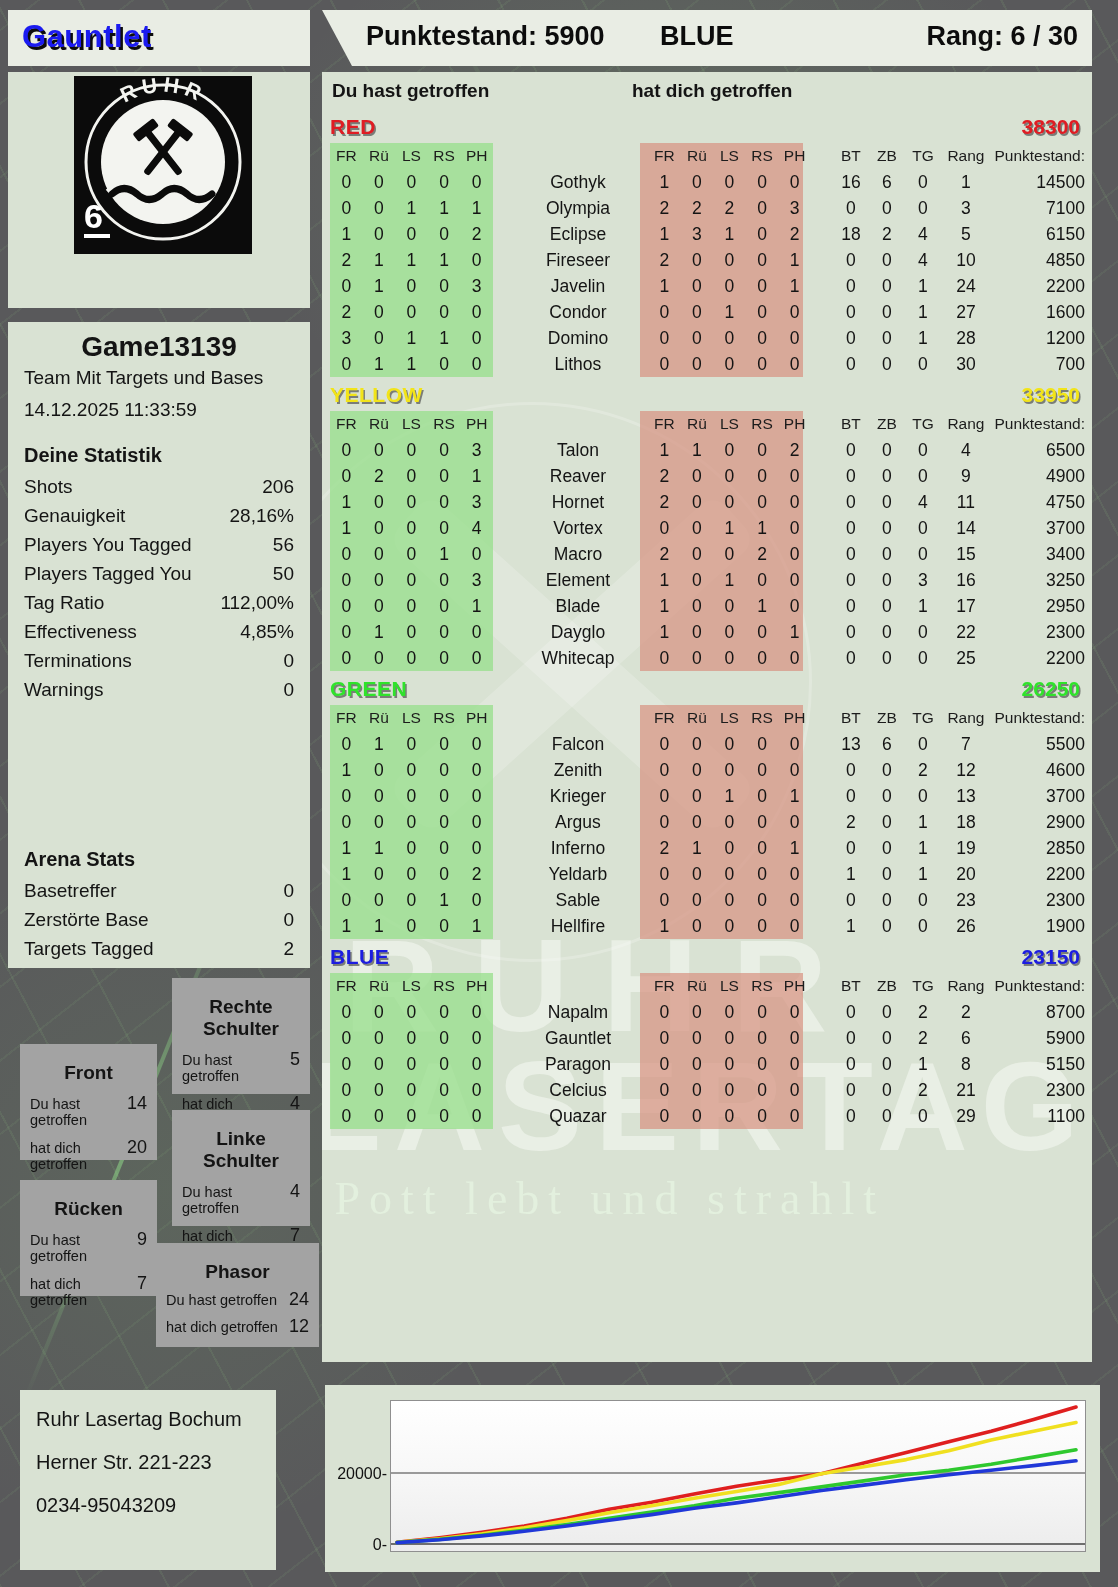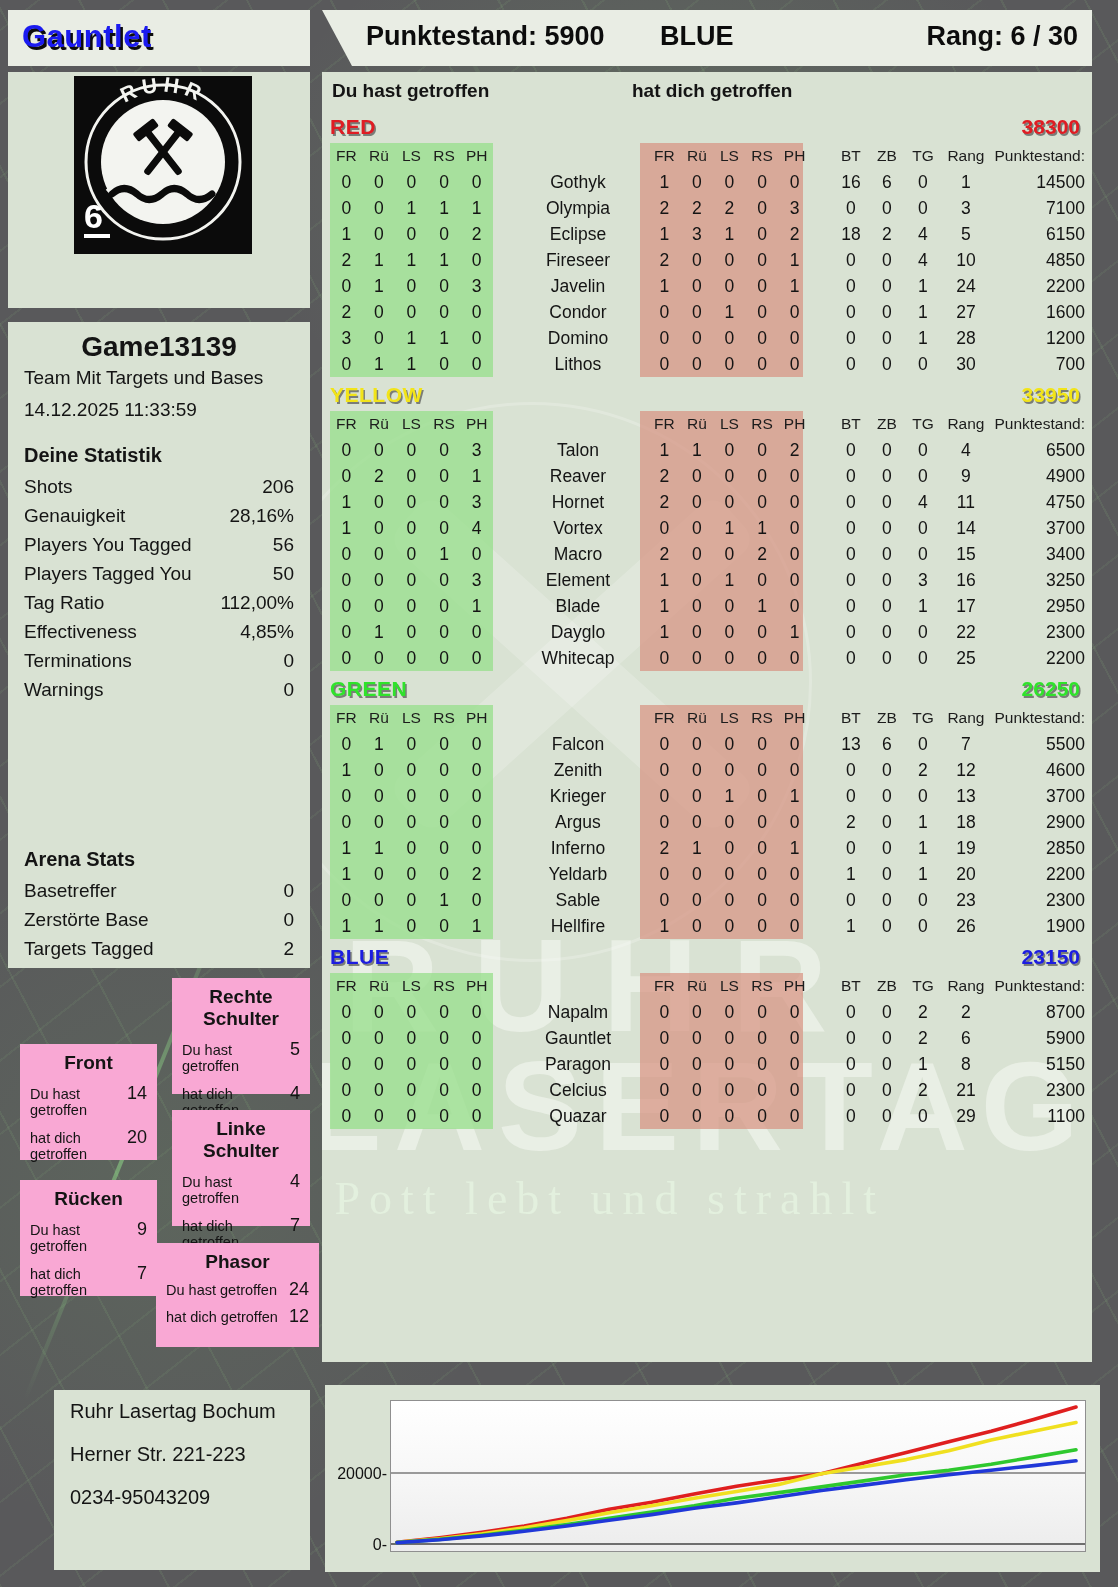--- a/index.html
+++ b/index.html
@@ -66,34 +66,34 @@
   .block-green{ position:absolute; left:8px; width:163px; background:rgba(150,222,138,0.74); }
   .block-red{ position:absolute; left:318px; width:163px; background:rgba(215,146,128,0.70); }
   .trow{ display:grid; grid-template-columns:8px repeat(5,32.6px) 15px 140px repeat(5,32.6px) 22px 36px 36px 36px 50px 94px; align-items:center; height:26px; position:relative; }
   .trow .c{ text-align:center; font-size:17.5px; }
   .trow .name{ text-align:center; font-size:17.5px; }
   .trow .pts{ text-align:right; font-size:17.5px; }
   .trow.cols .c, .trow.cols .pts{ font-size:15.5px; color:#1c1c1c; }
   #slogan{ position:absolute; left:218px; top:1172px; font-family:"Liberation Serif", serif; font-size:46px; letter-spacing:9px; color:rgba(228,241,223,0.88); white-space:nowrap; }
 
   
-  .bp-panel{ position:absolute; background:#f9a8d4; padding:8px 10px 0 10px; }
+  .bp-panel{ position:absolute; background:#a3a3a3; padding:18px 10px 0 10px; }
   .bp-title{ text-align:center; font-weight:bold; font-size:19px; margin-bottom:2px; }
   .bp-row{ display:flex; justify-content:space-between; align-items:baseline; margin-top:9px; }
   .bp-label{ font-size:14.5px; }
   .bp-val{ font-size:18px; }
   #bp-0{ left:20px; top:1044px; width:137px; height:116px; }
   #bp-1{ left:20px; top:1180px; width:137px; height:116px; }
   #bp-2{ left:172px; top:978px; width:138px; height:116px; }
   #bp-3{ left:172px; top:1110px; width:138px; height:116px; }
   #bp-4{ left:156px; top:1243px; width:163px; height:104px; }
   #bp-4 .bp-row{ margin-top:6px; }
 
   
-  #address-panel{ left:20px; top:1390px; width:256px; height:180px; padding:0 16px;margin-left:34px; }
+  #address-panel{ left:20px; top:1390px; width:256px; height:180px; padding:8px 16px; }
   .addr-line{ font-size:20px; line-height:43px; white-space:nowrap; }
 
   #chart-panel{ left:325px; top:1385px; width:775px; height:187px; }
   #plot{ position:absolute; left:65px; top:15px; width:696px; height:152px; background:linear-gradient(to bottom,#ffffff 0%,#f6f6f6 55%,#ececec 100%); border:1.6px solid #8f8f8f; }
   .ytick{ position:absolute; right:713px; font-size:16px; color:#111; white-space:nowrap; }
   #ytick-20000{ top:80px; }
   #ytick-0{ top:151px; }
   .gridline{ position:absolute; left:0; width:100%; height:2px; background:#9a9a9a; }
   #grid-20000{ top:71px; }
   #grid-0{ top:142px; background:#6e6e6e; }

